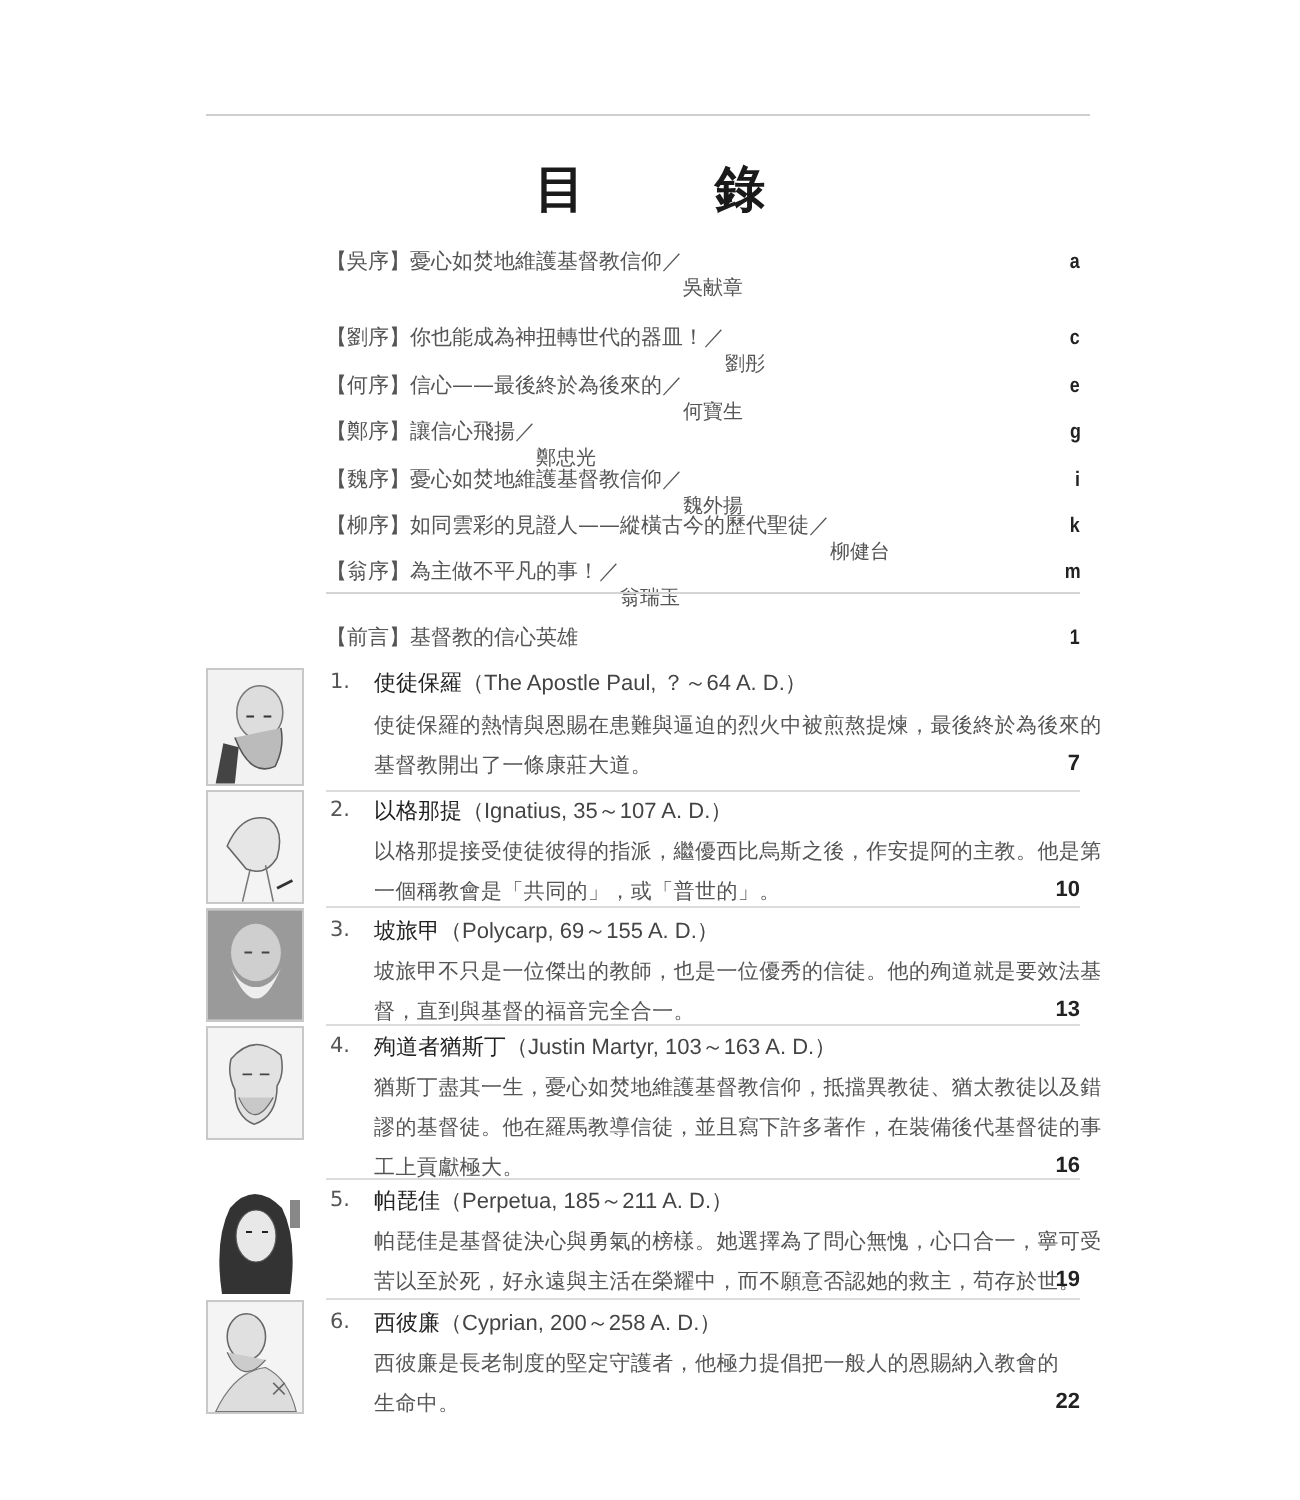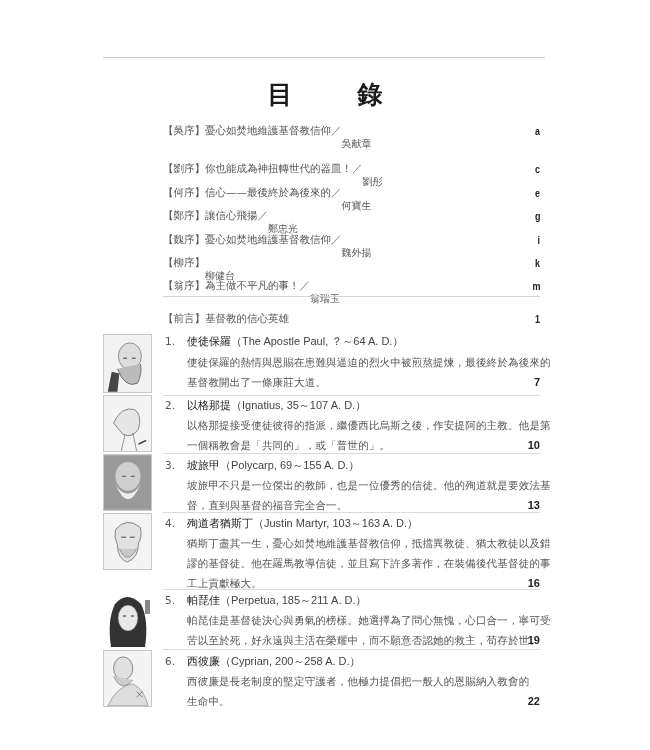--- a/index.html
+++ b/index.html
@@ -62,20 +62,21 @@
     <span class="page">g</span>
   </div>
   <div class="preface-row" style="top:231px">
     <span class="tag">【魏序】</span>
     <span class="text">憂心如焚地維護基督教信仰／</span>
     <span class="author">魏外揚</span>
     <span class="page">i</span>
   </div>
   <div class="preface-row" style="top:254px">
     <span class="tag">【柳序】</span>
+    <span class="text">如同雲彩的見證人——縱橫古今的歷代聖徒／</span>
     <span class="author">柳健台</span>
     <span class="page">k</span>
   </div>
   <div class="preface-row" style="top:277px">
     <span class="tag">【翁序】</span>
     <span class="text">為主做不平凡的事！／</span>
     <span class="author">翁瑞玉</span>
     <span class="page">m</span>
   </div>
 

